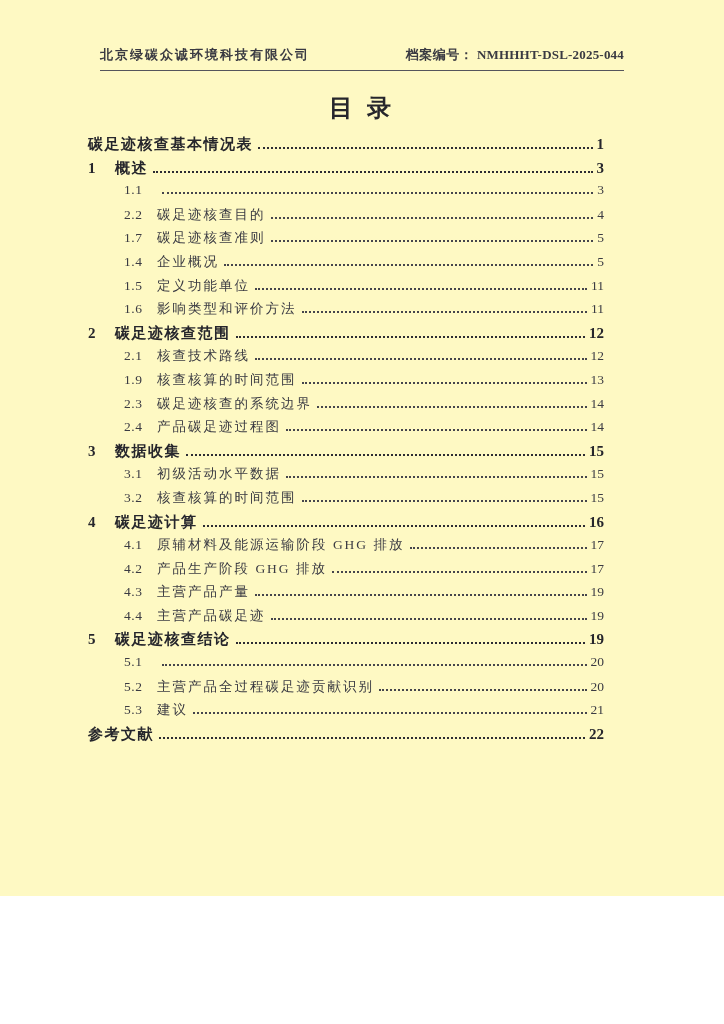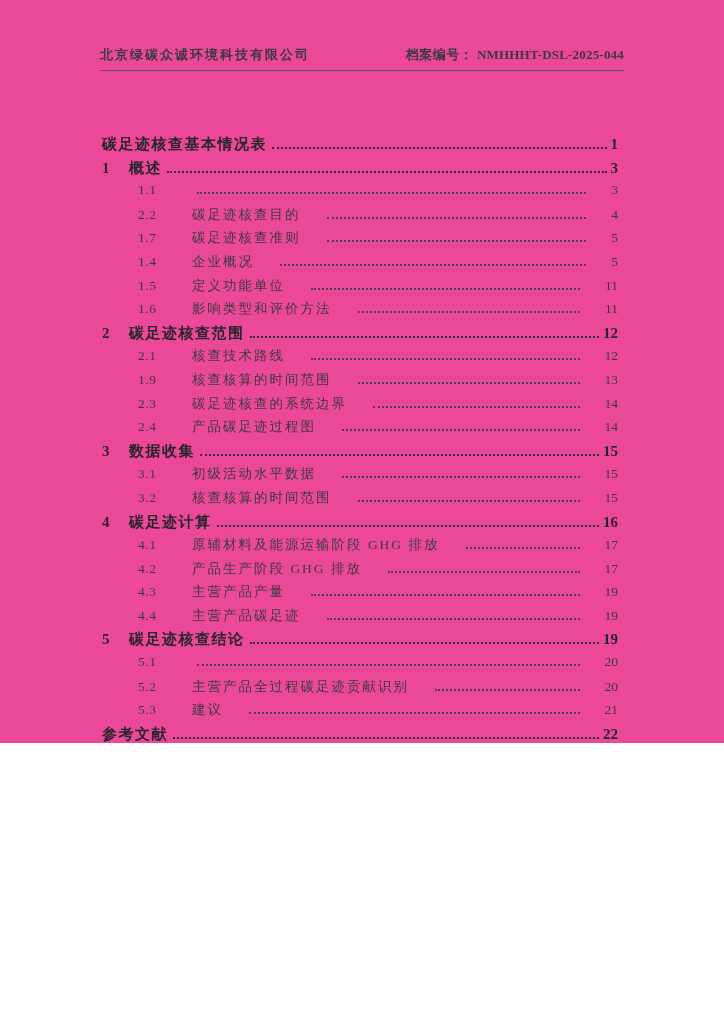--- a/index.html
+++ b/index.html
@@ -1,20 +1,20 @@
 <!DOCTYPE html>
 <html><head>
 <meta charset="utf-8">
 <style>
   html, body { margin: 0; padding: 0; background: #ffffff; }
   .page {
     position: relative;
     width: 724px;
-    height: 743px;
-    background: #ec4899;
+    height: 896px;
+    background: #fef9c3;
     font-family: "Liberation Serif", "DejaVu Serif", serif;
     color: #35353c;
     overflow: hidden;
   }
   
   .header {
     position: absolute;
     left: 100px;
     top: 46px;
     width: 524px;
@@ -40,39 +40,38 @@
     text-align: center;
     font-size: 24px;
     font-weight: bold;
     letter-spacing: 4px;
     color: #26262c;
   }
   
   .toc {
     position: absolute;
     top: 135px;
-    left: 102px;
+    left: 88px;
     width: 516px;
   }
   .toc-row {
     display: flex;
     align-items: baseline;
     height: 23.6px;
     white-space: nowrap;
   }
   .toc-row.l1 {
     font-weight: bold;
     font-size: 15px;
     color: #26262c;
   }
   .toc-row.l2 {
     font-size: 13.5px;
     padding-left: 36px;
     color: #3b3b43;
-    gap: 21px;
   }
   .toc-row .num { flex: none; letter-spacing: 0.5px; }
   .toc-row.l1 .num { width: 27px; }
   .toc-row.l2 .num { width: 33px; }
   .toc-row .entry-title { flex: none; letter-spacing: 1.5px; }
   .toc-row.l2 .entry-title { letter-spacing: 2px; }
   .leader {
     flex: 1 1 auto;
     min-width: 12px;
     border-bottom: 2px dotted #45454c;
@@ -101,20 +100,21 @@
 <div class="page">
 
   <div class="header">
     <span class="company">北京绿碳众诚环境科技有限公司</span>
     <span class="fileno">
       <span>档案编号：</span>
       <span class="code">NMHHHT-DSL-2025-044</span>
     </span>
   </div>
 
+  <h1 class="title">目 录</h1>
 
   <div class="toc" id="toc">
       <div class="toc-row l1">
         <span class="entry-title">碳足迹核查基本情况表</span>
         <span class="leader"></span>
         <span class="page-num">1</span>
       </div>
       <div class="toc-row l1">
         <span class="num">1</span>
         <span class="entry-title">概述</span>

